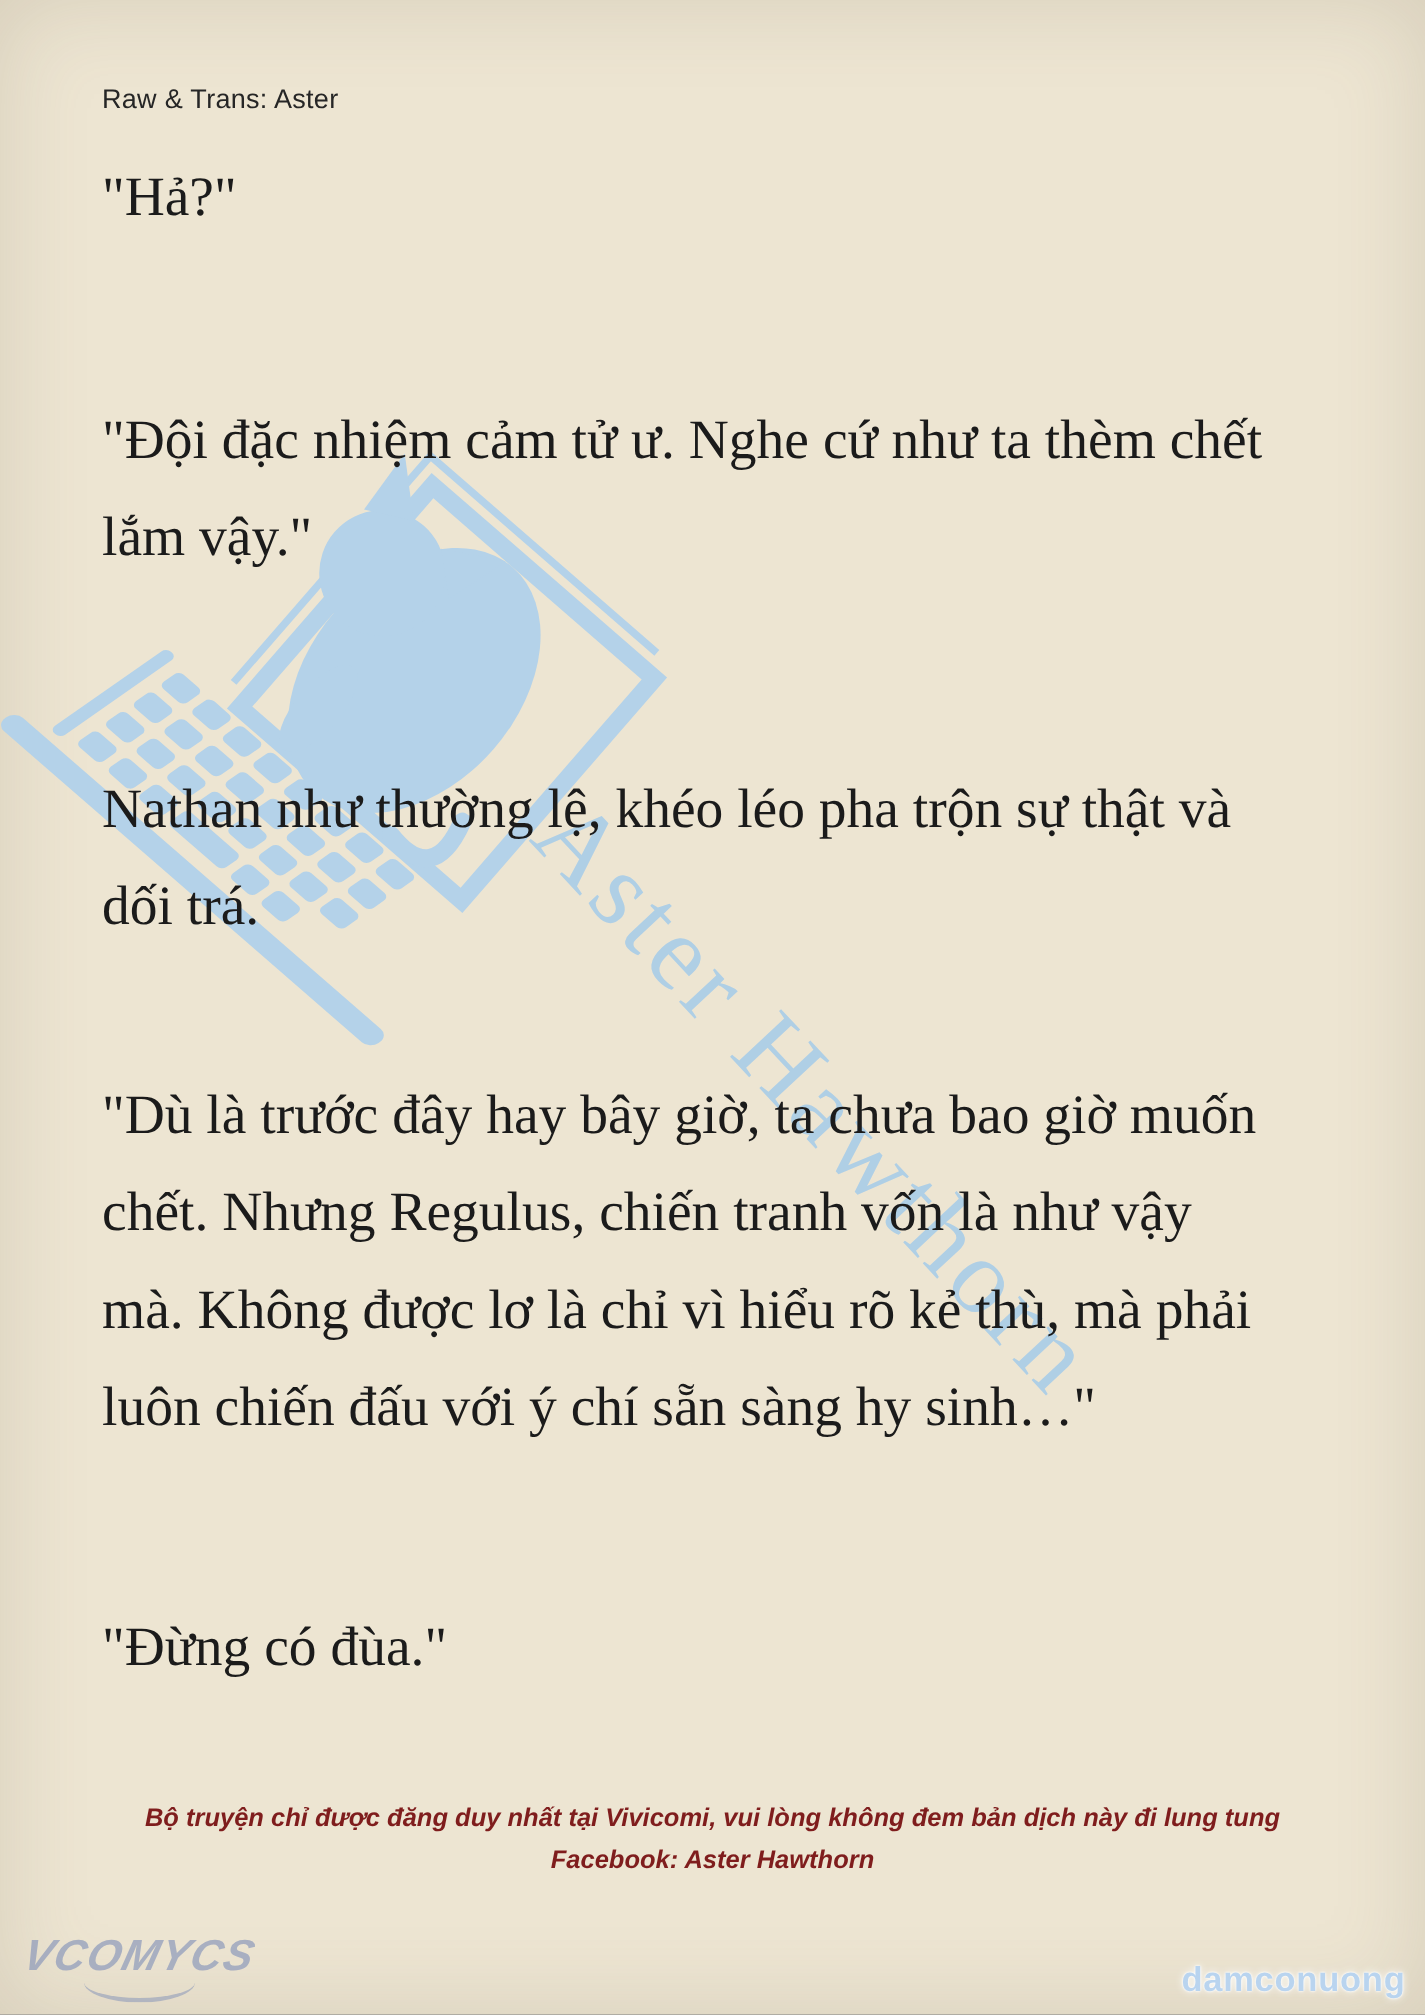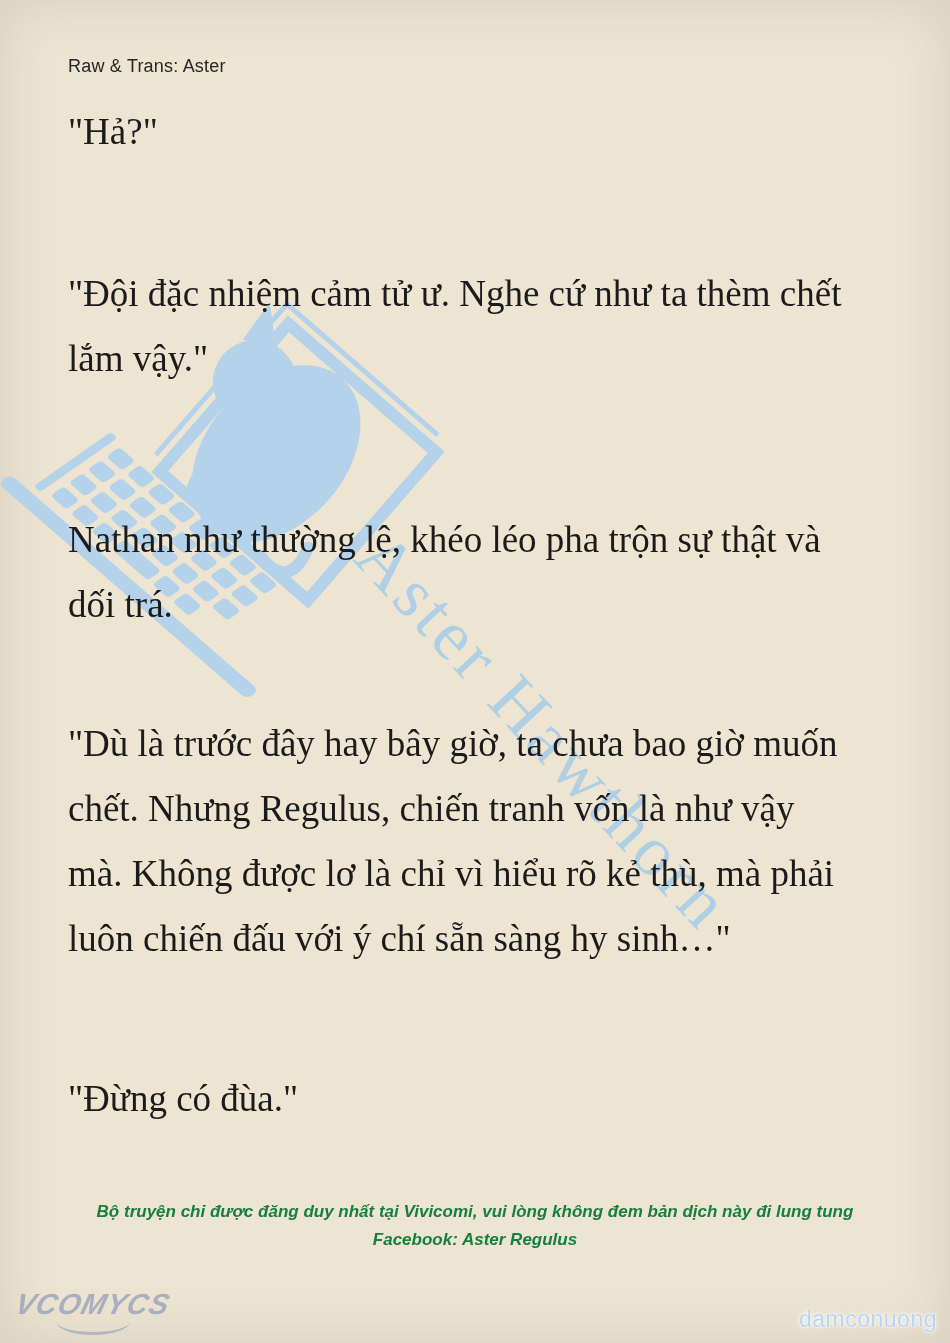--- a/index.html
+++ b/index.html
@@ -31,21 +31,21 @@
   #p3{top:507px}
   #p4{top:711px}
   #p5{top:1066px}
   
   .footer{
     position:absolute;left:0;right:0;top:1198px;
     text-align:center;
     font-family:"Liberation Sans","DejaVu Sans",sans-serif;
     font-weight:bold;font-style:italic;
     font-size:17px;line-height:28px;
-    color:#15803d;
+    color:#7f1d1d;
   }
   
   .logo{
     position:absolute;left:16px;top:1288px;width:150px;height:48px;z-index:2;
   }
   .logo-text{
     display:inline-block;
     transform:skewX(-14deg);
     font-family:"Liberation Sans","DejaVu Sans",sans-serif;
     font-style:italic;font-weight:bold;
@@ -54,21 +54,21 @@
   }
   .logo-swash{
     position:absolute;left:40px;top:28px;width:74px;height:16px;
     border-bottom:3px solid rgba(128,143,184,.5);
     border-radius:0 0 70% 70% / 0 0 100% 100%;
   }
   
   .site-tag{
     position:absolute;right:13px;top:1306px;z-index:2;
     font-family:"Liberation Sans","DejaVu Sans",sans-serif;
-    font-weight:normal;font-size:23px;letter-spacing:.5px;
+    font-weight:bold;font-size:23px;letter-spacing:.5px;
     color:#b9d4ef;
     text-shadow:0 0 6px #ffffff,0 0 2px #ffffff,0 0 1px #ffffff;
   }
 </style>
 </head>
 <body>
 
 <div class="page">
 
   <svg class="watermark" width="950" height="1343" viewBox="0 0 950 1343" aria-hidden="true">
@@ -136,21 +136,21 @@
     <div class="para" id="p3">Nathan như thường lệ, khéo léo pha trộn sự thật và
 dối trá.</div>
     <div class="para" id="p4">"Dù là trước đây hay bây giờ, ta chưa bao giờ muốn
 chết. Nhưng Regulus, chiến tranh vốn là như vậy
 mà. Không được lơ là chỉ vì hiểu rõ kẻ thù, mà phải
 luôn chiến đấu với ý chí sẵn sàng hy sinh…"</div>
     <div class="para" id="p5">"Đừng có đùa."</div>
 
     <div class="footer">
       <div>Bộ truyện chỉ được đăng duy nhất tại Vivicomi, vui lòng không đem bản dịch này đi lung tung</div>
-      <div>Facebook: Aster Regulus</div>
+      <div>Facebook: Aster Hawthorn</div>
     </div>
   </div>
 
   <div class="logo">
     <span class="logo-text">VCOMYCS</span>
     <span class="logo-swash"></span>
   </div>
 
   <div class="site-tag">damconuong</div>
 

